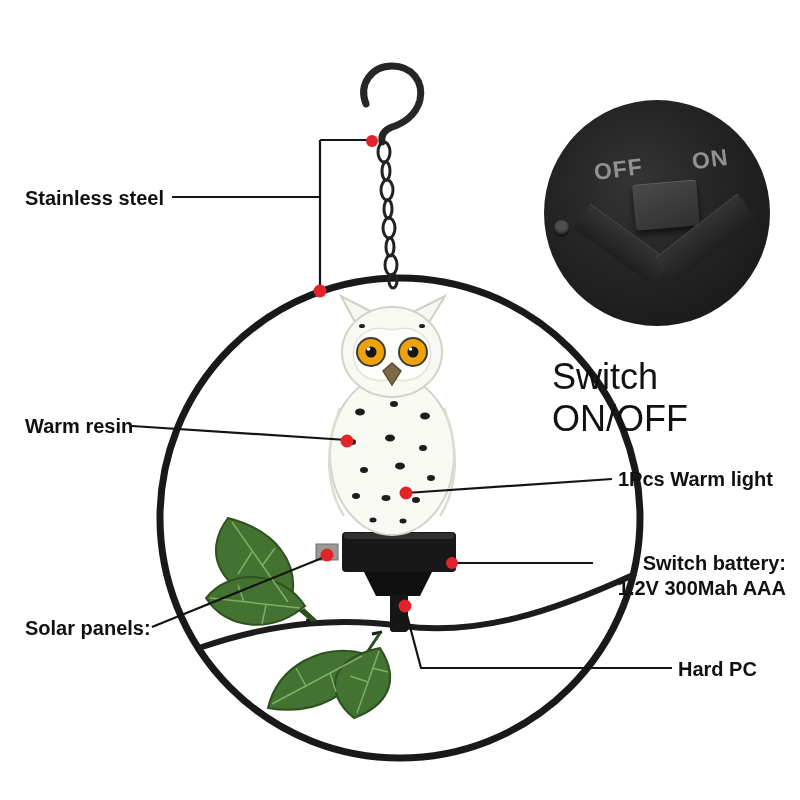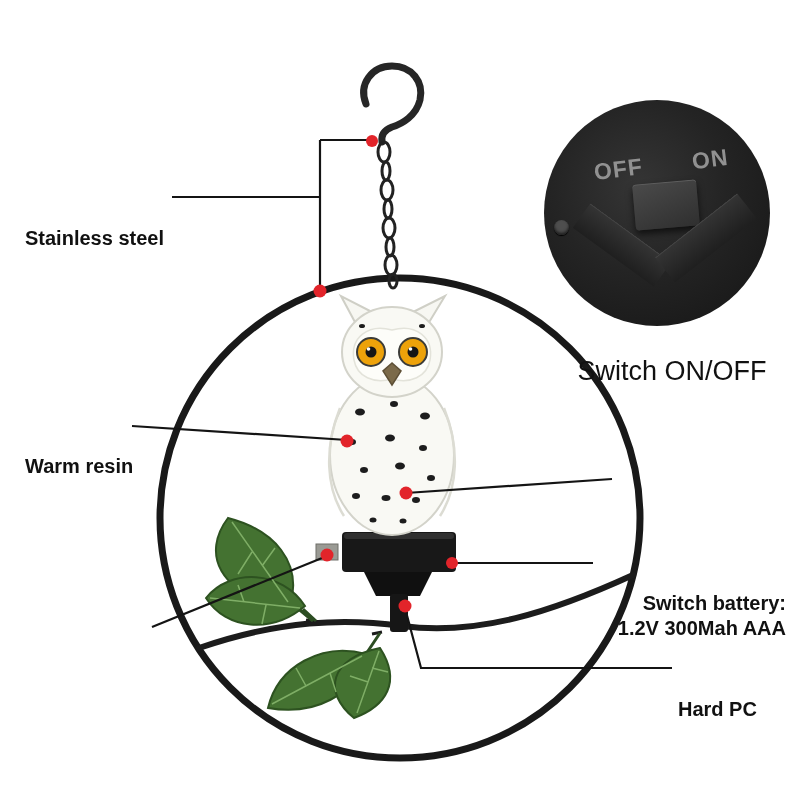--- a/index.html
+++ b/index.html
@@ -2,24 +2,24 @@
 <html><head>
 <meta charset="utf-8">
 <style>
   * { margin:0; padding:0; box-sizing:border-box; }
   html, body { width:800px; height:800px; }
   body { background:#ffffff; font-family:"Liberation Sans", sans-serif; }
   .canvas { position:relative; width:800px; height:800px; background:#ffffff; overflow:hidden; }
   .art, .leaders { position:absolute; left:0; top:0; }
   .leaders { pointer-events:none; }
 
-  .label { position:absolute; font-size:20px; font-weight:bold; color:#111; line-height:1.25; white-space:nowrap;margin-top:40px; }
+  .label { position:absolute; font-size:20px; font-weight:bold; color:#111; line-height:1.25; white-space:nowrap; }
 
-  .caption { position:absolute; left:552px; top:356px; width:240px; text-align:center;
-             font-size:27px; font-weight:500; color:#111; }
+  .caption { position:absolute; left:552px; top:356px; width:240px; 
+             font-size:36px; font-weight:500; color:#111; }
 
   
   .inset { position:absolute; left:544px; top:100px; width:226px; height:226px; border-radius:50%;
            background: radial-gradient(circle at 42% 38%, #353535 0%, #242424 45%, #141414 100%);
            overflow:hidden; }
   .inset-text { position:absolute; color:#919191; font-size:23px; font-weight:600; letter-spacing:1px; }
   .inset-text.off { left:50px; top:56px; transform:rotate(-7deg); }
   .inset-text.on  { left:148px; top:46px; transform:rotate(-7deg); }
   .knob { position:absolute; left:90px; top:82px; width:64px; height:46px; border-radius:4px;
           background: linear-gradient(160deg,#4a4a4a,#2f2f2f);
@@ -149,22 +149,24 @@
     <div class="screw"></div>
   </div>
 
   <div class="caption">Switch ON/OFF</div>
 
   <div class="label" style="left:25px; top:186px;">Stainless steel</div>
 
   <div class="label" style="left:25px; top:414px;">Warm resin</div>
 
   <div class="label" style="left:25px; top:616px;">
+    <div>Solar panels:</div>
   </div>
 
+  <div class="label" style="left:618px; top:467px;">1Pcs Warm light</div>
 
   <div class="label" style="left:596px; top:551px; width:190px; text-align:right;">
     <div>Switch battery:</div>
     <div>1.2V 300Mah AAA</div>
   </div>
 
   <div class="label" style="left:678px; top:657px;text-align:right;">Hard PC</div>
 
 </div>
 

